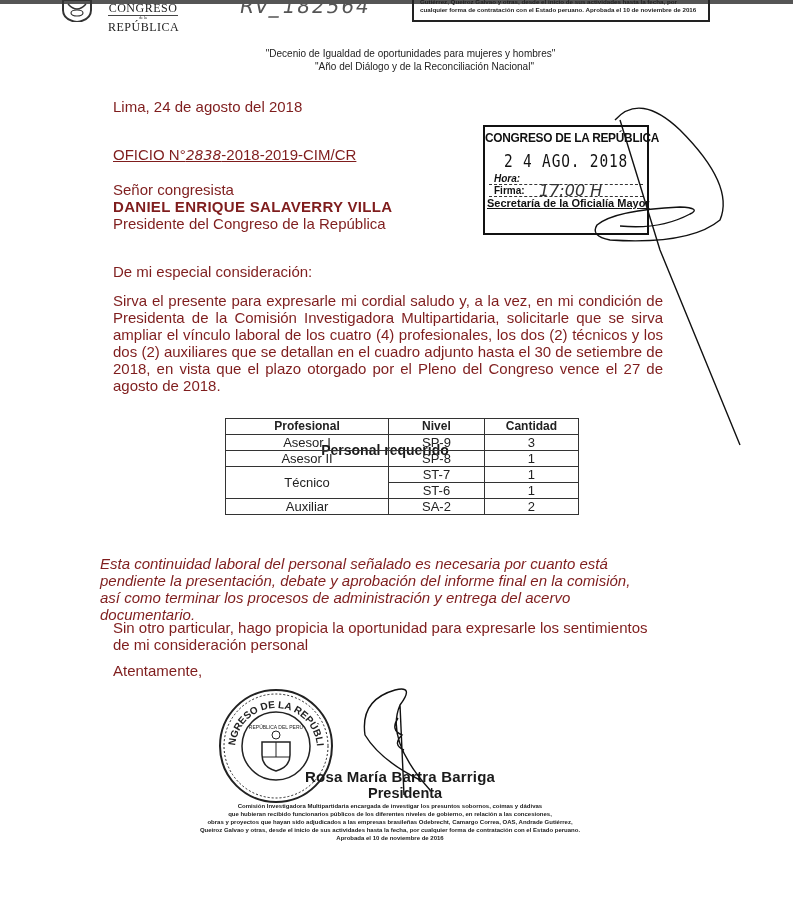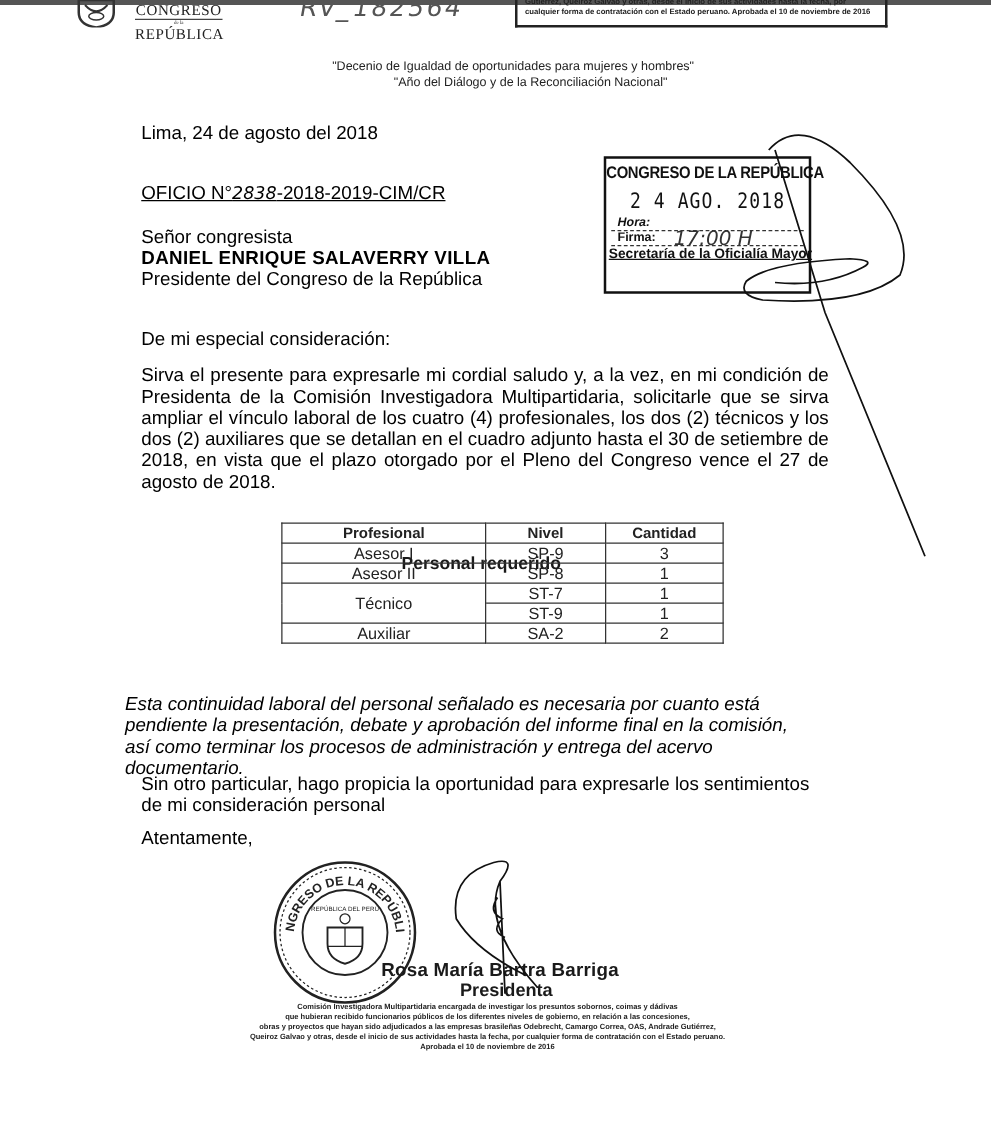--- a/index.html
+++ b/index.html
@@ -9,21 +9,21 @@
   .topbar { left:0; top:0; width:793px; height:4px; background:#555; }
   .logo-shield { left:60px; top:0; width:34px; height:22px; }
   .logo-text { left:108px; top:2px; width:70px; text-align:center; font-family:"Liberation Serif", serif; color:#222; }
   .logo-line1 { font-size:12px; letter-spacing:0.5px; border-bottom:1px solid #444; line-height:13px; }
   .logo-line2 { font-size:12px; letter-spacing:0.5px; line-height:14px; }
   .handnum { left:240px; top:-6px; font-family:"DejaVu Sans", sans-serif; font-size:20px; color:#555; letter-spacing:2px; transform:skewX(-10deg); }
   .topbox { left:412px; top:-4px; width:298px; height:26px; border:2px solid #222; border-top:none; font-size:6.2px; font-weight:bold; line-height:7.5px; padding:2px 6px; box-sizing:border-box; color:#222; }
   .mottos { left:0; width:793px; top:47px; text-align:center; font-size:10px; line-height:13px; color:#222; }
   .mottos div:nth-child(1) { padding-left:28px; }
   .mottos div:nth-child(2) { padding-left:56px; }
-  .txt { font-size:15px; line-height:17px; color:#000000; }
+  .txt { font-size:15px; line-height:17px; color:#7f1d1d; }
   .date { left:113px; top:98px; }
   .oficio { left:113px; top:146px; text-decoration:underline; }
   .oficio .hw { font-family:"DejaVu Sans", sans-serif; font-style:italic; font-size:14px; }
   .addr { left:113px; top:181px; }
   .addr .name { font-weight:bold; letter-spacing:0.3px; }
   .addr .pres { text-decoration:underline; }
   .greet { left:113px; top:263px; }
   .para1 { left:113px; top:292px; width:550px; text-align:justify; }
   .para2 { left:100px; top:555px; width:550px;font-style:italic; }
   .para3 { left:113px; top:619px; width:550px; }
@@ -115,21 +115,21 @@
       <td>Asesor II</td>
       <td>SP-8</td>
       <td>1</td>
     </tr>
     <tr>
       <td rowspan="2">Técnico</td>
       <td>ST-7</td>
       <td>1</td>
     </tr>
     <tr>
-      <td>ST-9</td>
+      <td>ST-6</td>
       <td>1</td>
     </tr>
     <tr>
       <td>Auxiliar</td>
       <td>SA-2</td>
       <td>2</td>
     </tr>
   </tbody>
 </table>
 

